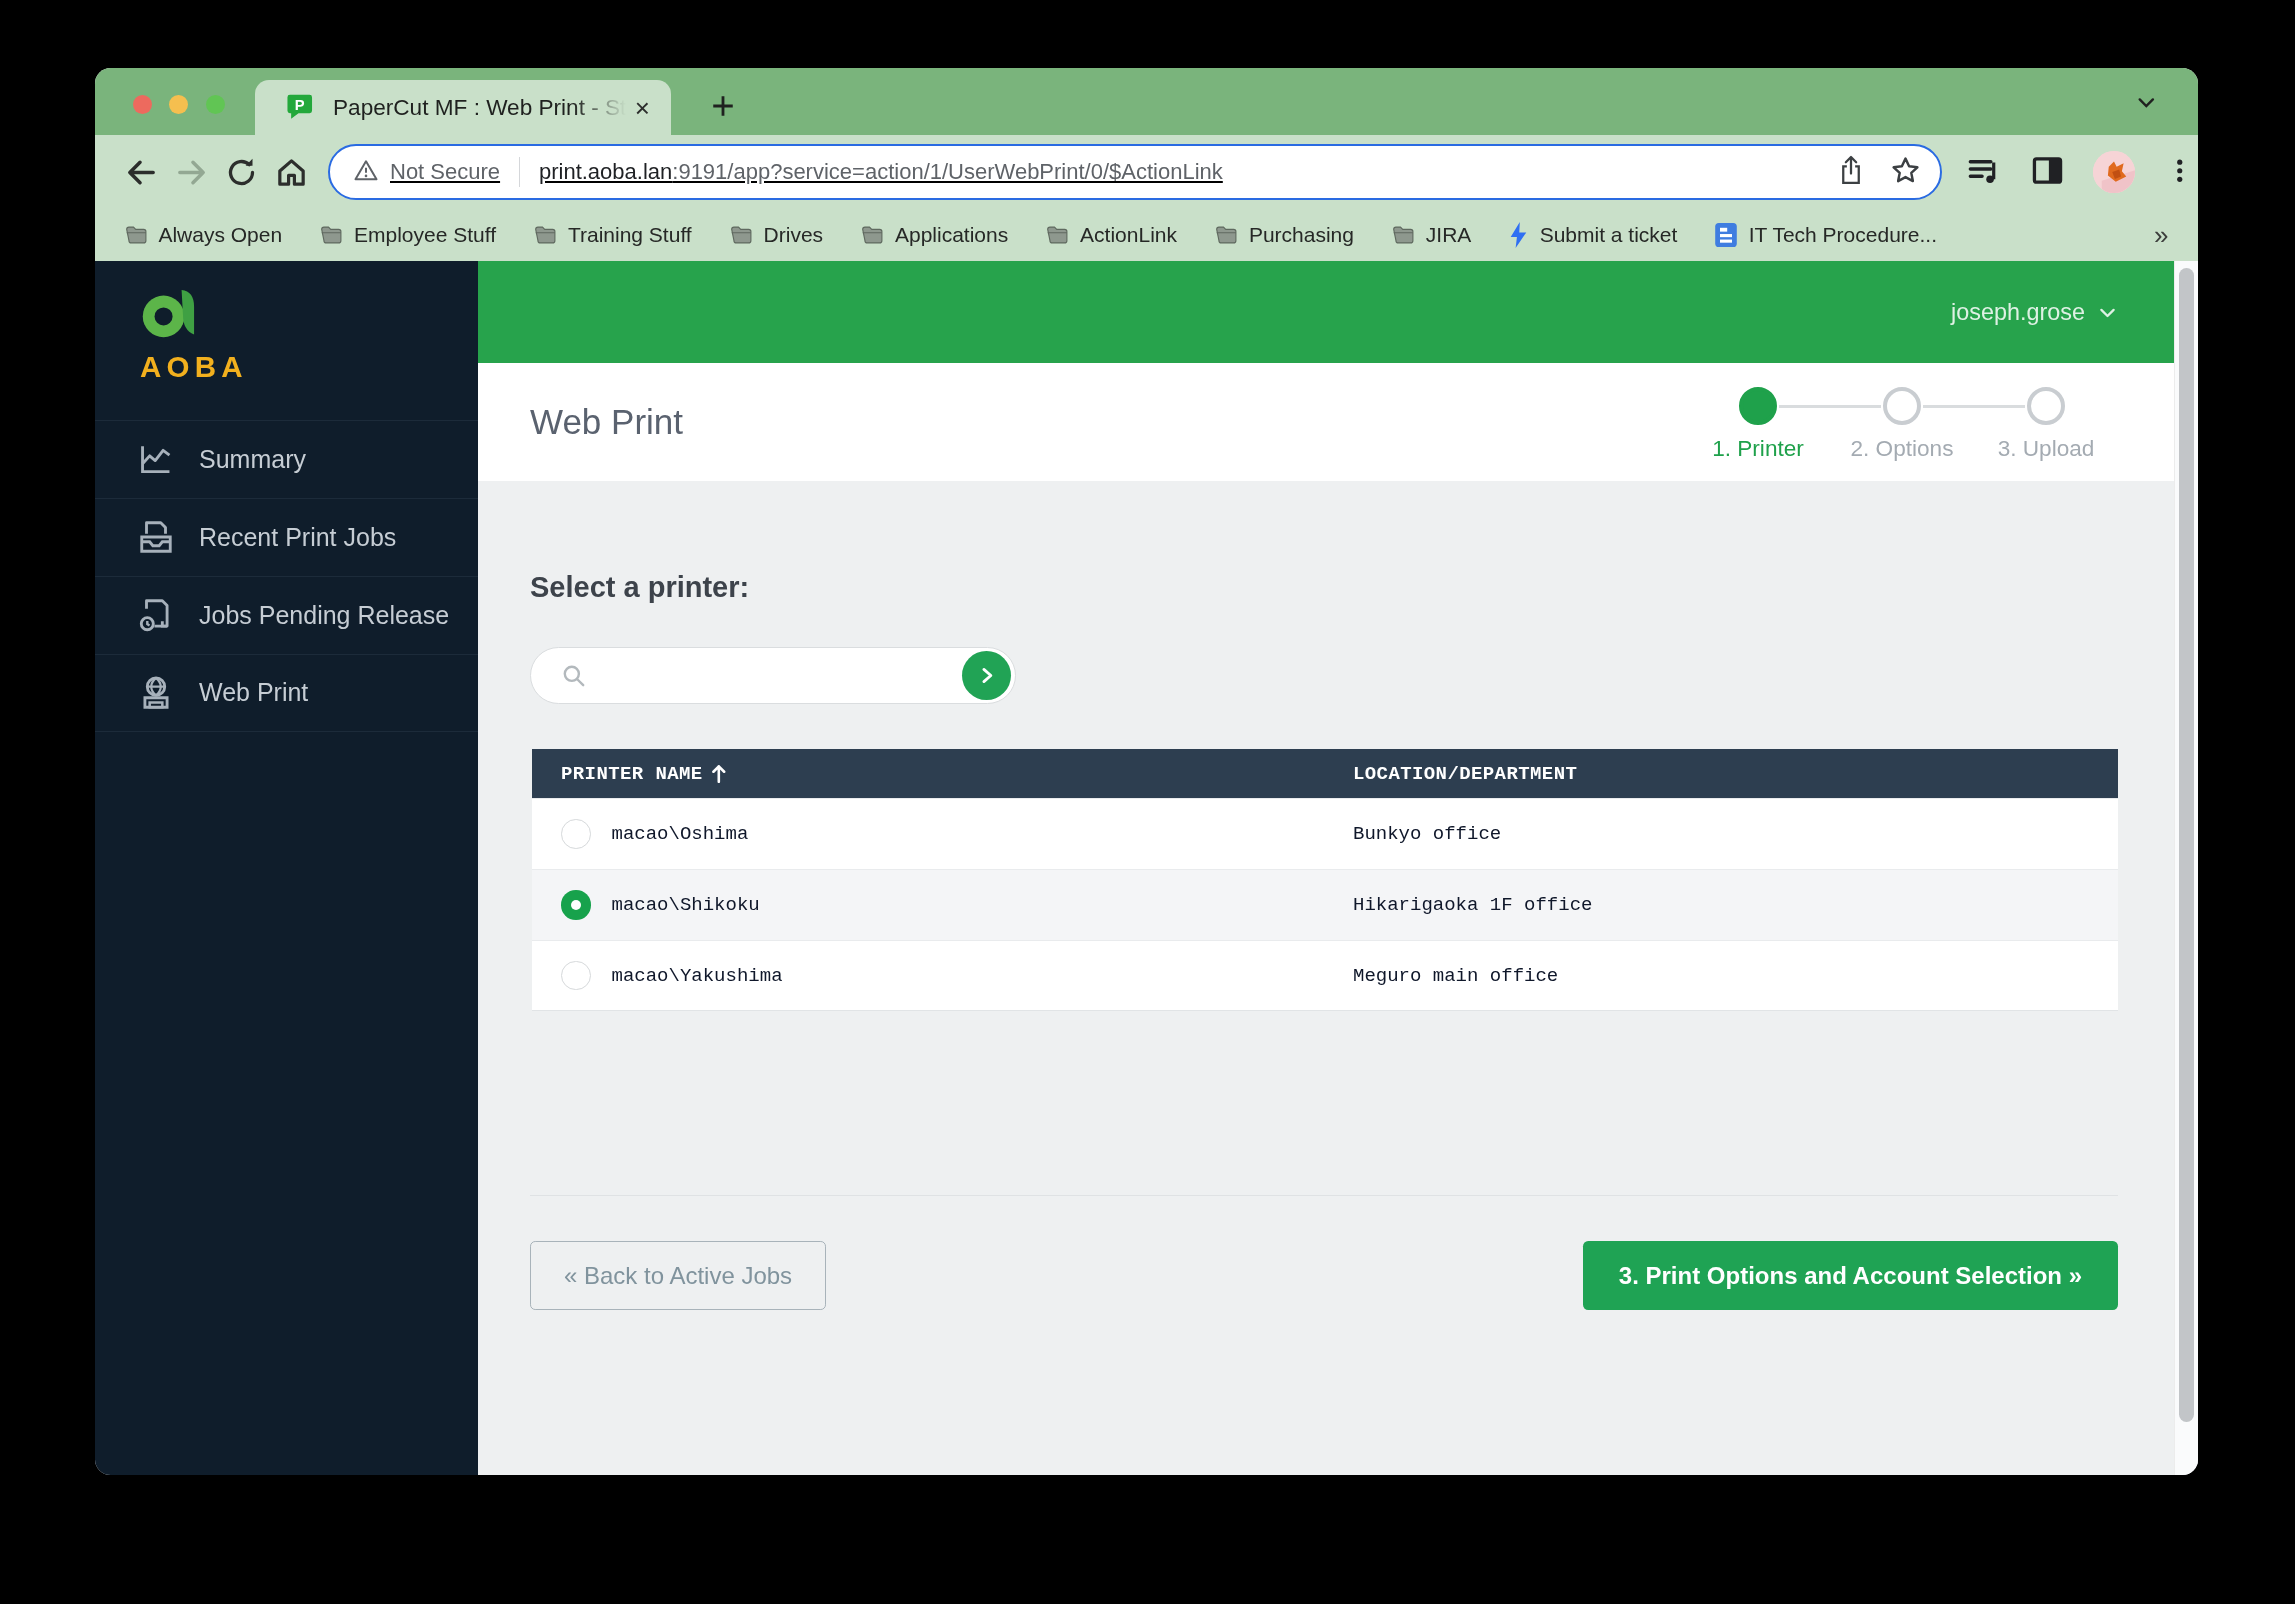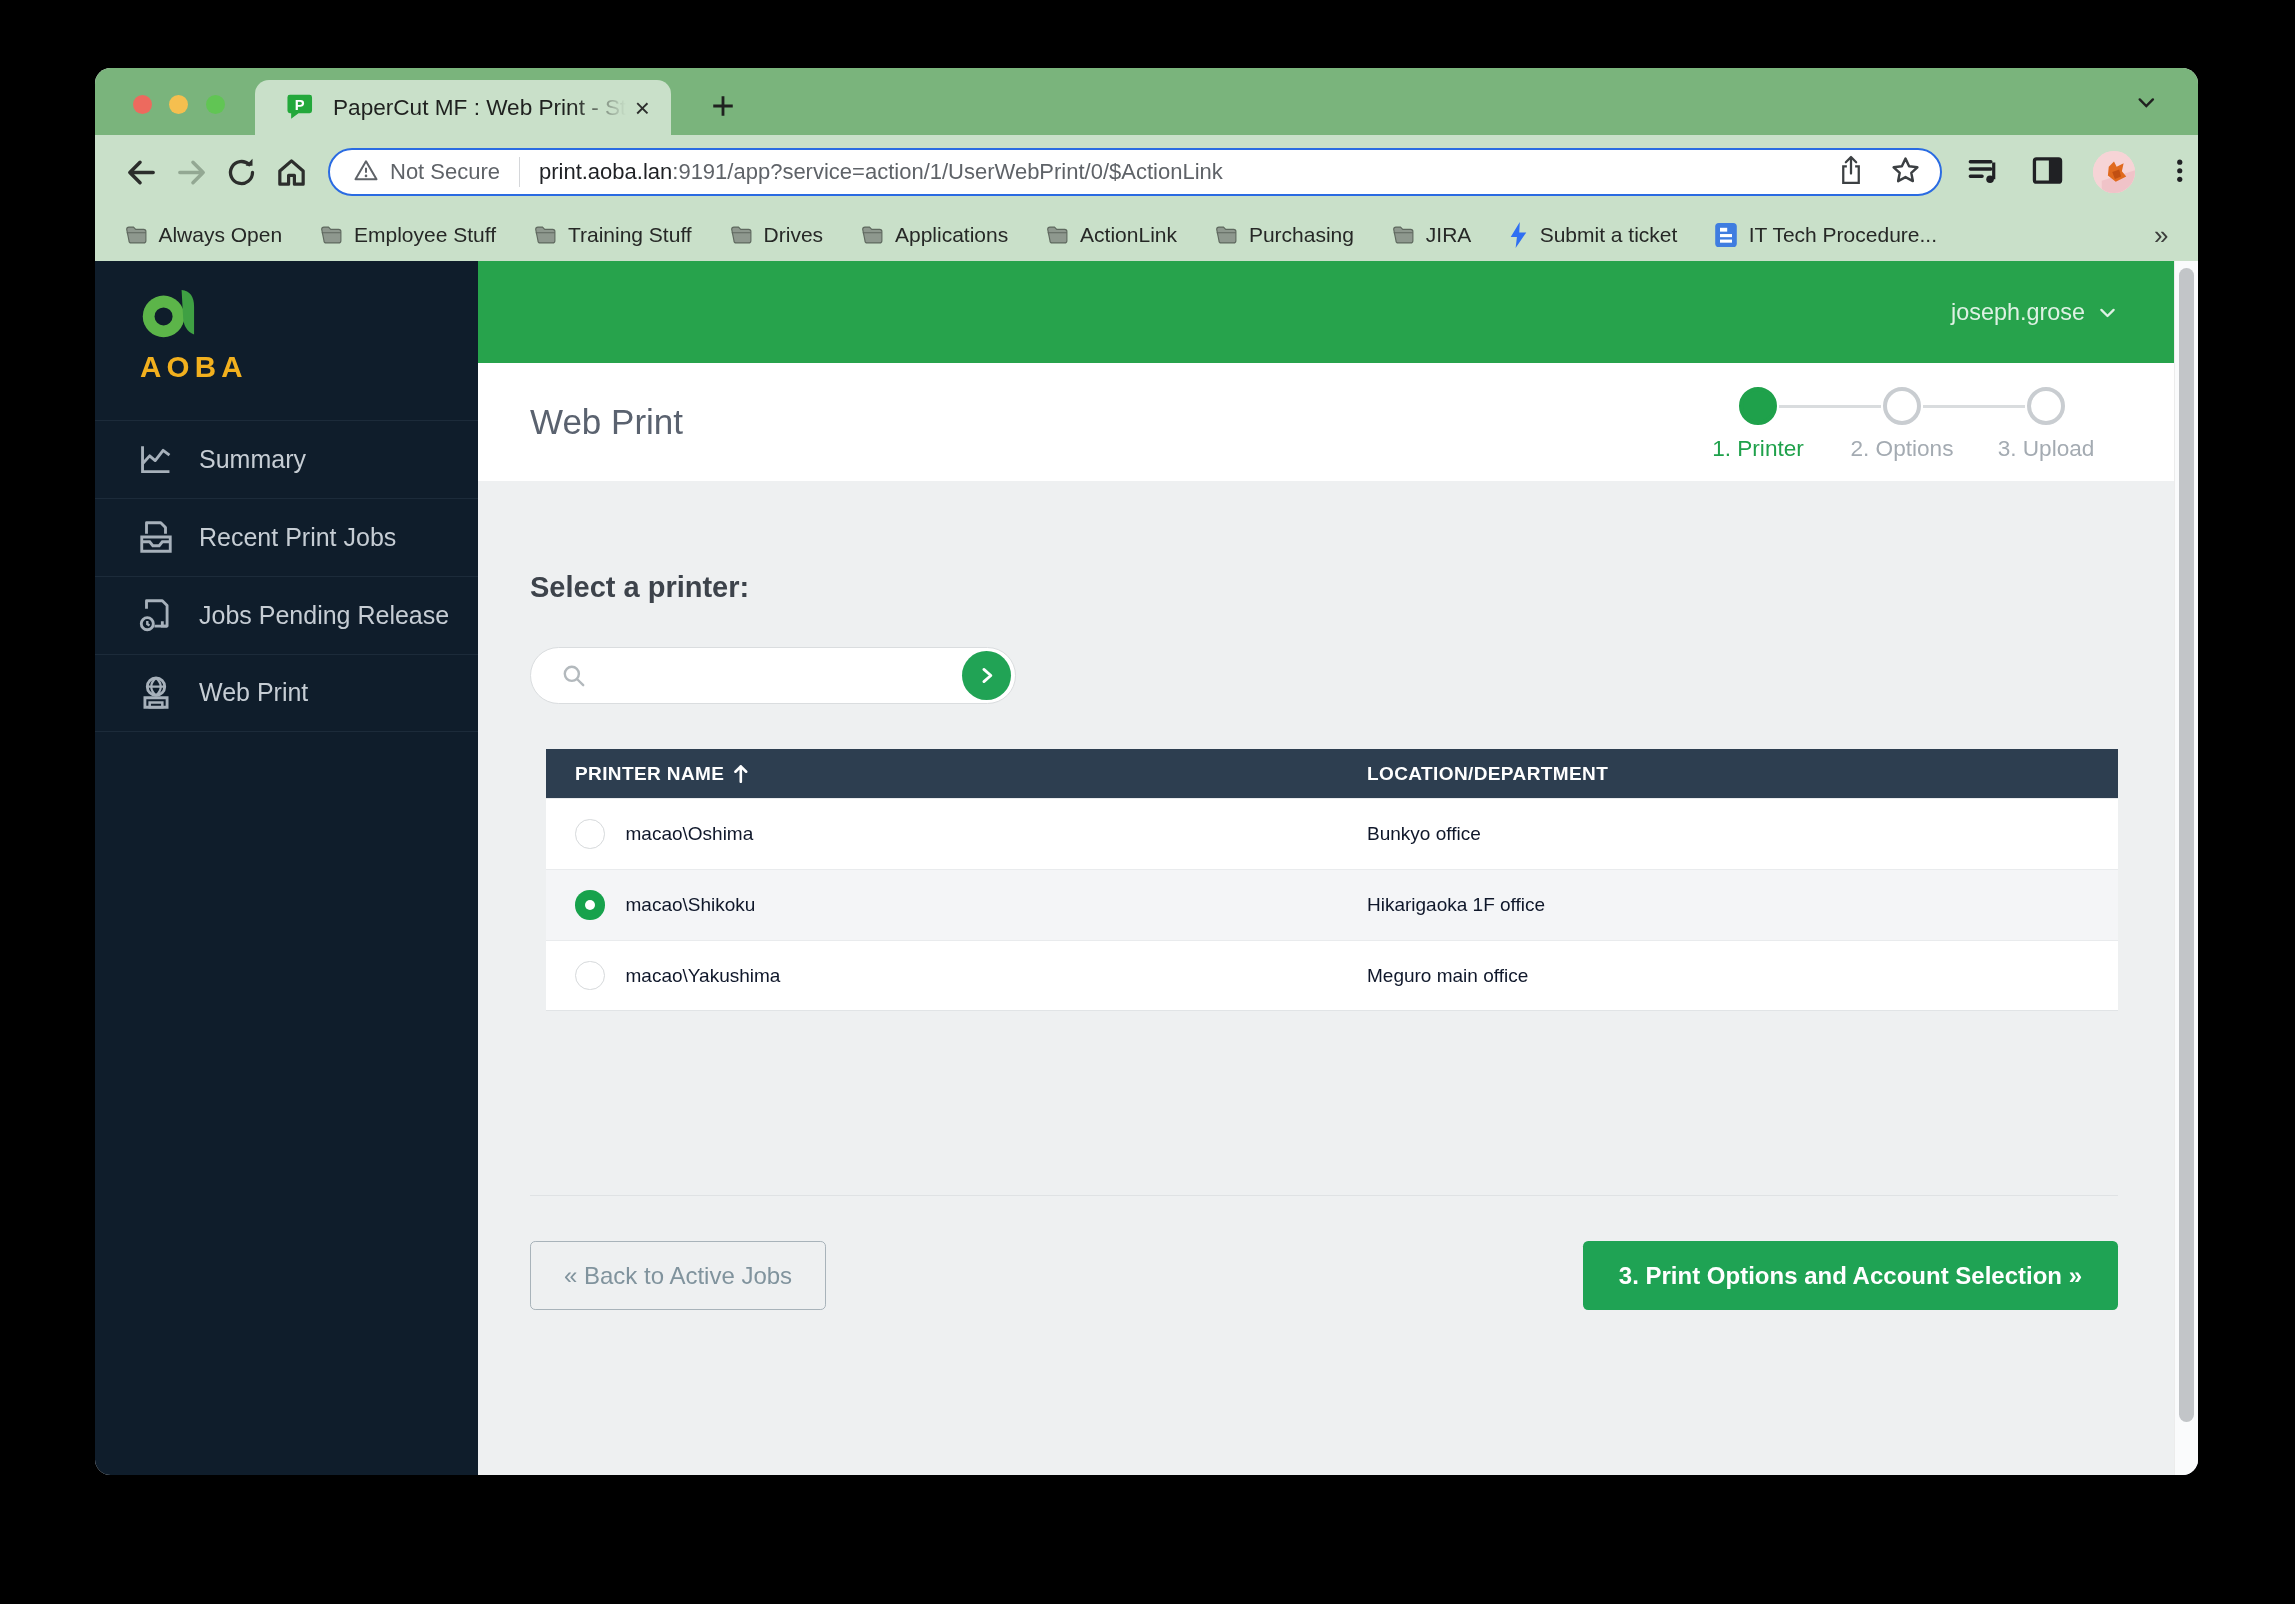--- a/index.html
+++ b/index.html
@@ -19,22 +19,22 @@
     border-radius:14px 14px 0 0;display:flex;align-items:center;padding:0 21px 0 29.5px;}
   .tab-title{font-size:22.6px;color:#1f211f;margin-left:19px;white-space:nowrap;overflow:hidden;flex:1;
     -webkit-mask-image:linear-gradient(90deg,#000 82%,transparent);mask-image:linear-gradient(90deg,#000 82%,transparent);}
   .tab-close{margin-left:8.7px;font-size:26px;color:#2c2e2c;line-height:1;cursor:default;}
   .newtab{position:absolute;left:612px;top:22.6px;width:31px;height:31px;display:flex;align-items:center;justify-content:center;}
   .tabsearch{position:absolute;right:40px;top:22.6px;}
 
   
   .toolbar{height:74px;background:#c9e0c9;display:flex;align-items:center;padding:0 21px;flex:0 0 auto;}
   .navbtn{width:50px;height:50px;display:flex;align-items:center;justify-content:center;flex:0 0 auto;}
-  .urlbar{height:48px;flex:0 0 auto;width:1614px;margin-left:12px;background:#fff;border-radius:29.5px;
-    border:2.6px solid #2a6be2;display:flex;align-items:center;padding:0 19px 0 24px;}
+  .urlbar{height:56px;flex:0 0 auto;width:1614px;margin-left:12px;background:#fff;border-radius:29.5px;
+    border:2.6px solid #2a6be2;display:flex;align-items:center;padding:0 19px 0 24px;text-decoration:underline;}
   .urlbar .sec-label{font-size:22px;color:#5f6368;margin-left:12px;white-space:nowrap;}
   .urlbar .divider{width:0.9px;height:29.5px;background:#d5d7da;margin:0 19px;}
   .url-text{font-size:22px;white-space:nowrap;overflow:hidden;flex:1;}
   .url-text .host{color:#1f2124;} .url-text .rest{color:#5f6368;text-align:right;}
   .urlbar-actions{display:flex;align-items:center;gap:26px;margin-left:15.6px;}
   .toolbar-right{display:flex;align-items:center;gap:29.5px;margin-left:24px;}
   .avatar{width:42px;height:42px;border-radius:50%;background:#f6d4d6;display:flex;align-items:center;justify-content:center;overflow:hidden;}
 
   
   .bookmarks{height:52px;background:#c9e0c9;display:flex;align-items:center;gap:38px;padding:0 29.5px;flex:0 0 auto;}
@@ -71,21 +71,21 @@
   .step.active .step-label{color:#1fa14b;}
 
   .content{flex:1;background:#eef0f1;position:relative;min-height:0;margin-top:40px;}
   .section-heading{position:absolute;left:52px;top:50px;font-size:29px;font-weight:bold;color:#3d434b;}
   .searchpill{position:absolute;left:52px;top:126px;width:486px;height:57px;background:#fff;border:0.9px solid #dadddf;
     border-radius:29px;display:flex;align-items:center;padding:0 4.3px 0 29.5px;}
   .searchpill input{flex:1;border:none;outline:none;font-size:22.6px;margin-left:15.6px;min-width:0;background:transparent;}
   .search-go{width:49px;height:49px;border-radius:50%;background:#21a355;border:none;display:flex;
     align-items:center;justify-content:center;cursor:pointer;flex:0 0 auto;}
 
-  .table{position:absolute;left:68px;top:228px;right:56px;}
+  .table{position:absolute;left:54px;top:228px;right:56px;font-family:Liberation Mono, monospace;}
   .thead{height:49px;background:#2d3e50;display:grid;grid-template-columns:821px 1fr;align-items:center;}
   .th{color:#fff;font-size:19px;font-weight:bold;letter-spacing:0.4px;display:flex;align-items:center;gap:8.7px;}
   .th.first{padding-left:29px;}
   .trow{height:71px;display:grid;grid-template-columns:821px 1fr;align-items:center;background:#fff;
     border-top:0.9px solid #e9ebed;cursor:pointer;}
   .trow:first-of-type{border-top:none;}
   .trow.checked{background:#f4f5f7;}
   .trow:last-of-type{border-bottom:0.9px solid #e1e4e6;}
   .cell1{padding-left:29px;display:flex;align-items:center;gap:21px;}
   .radio{width:29.5px;height:29.5px;border-radius:50%;background:#fff;border:1.7px solid #d6d9db;flex:0 0 auto;}

